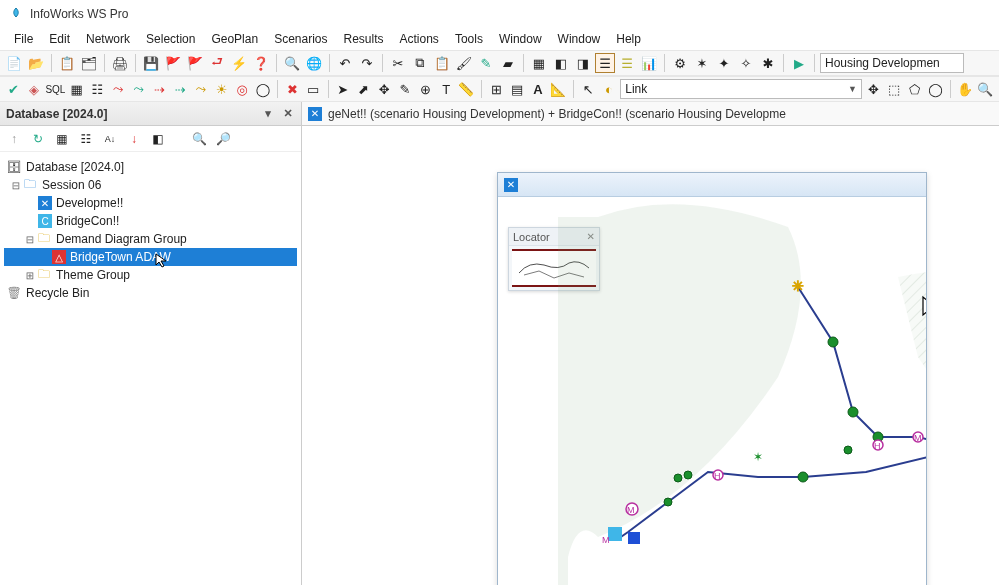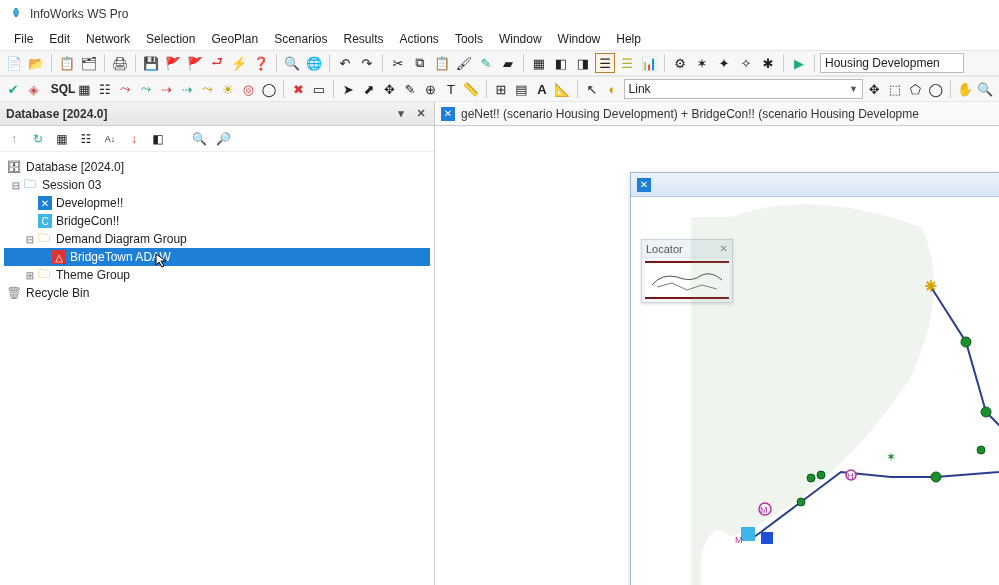--- a/index.html
+++ b/index.html
@@ -57,21 +57,21 @@
 .toolbar .dropdown {
   height:20px; border:1px solid #bbb; background:#fff; display:flex; align-items:center; padding:0 4px; gap:4px; font-size:12px;
 }
 .toolbar .dropdown.long { width:260px; }
 .toolbar .dropdown .caret { font-size:9px; color:#555; }
 .main {
   display: flex;
   height: calc(585px - 28px - 22px - 26px - 26px);
 }
 .db-panel {
-  width: 435px;
+  width: 302px;
   border-right: 1px solid #ccc;
   display:flex; flex-direction:column;
   background:#fff;
 }
 .db-header {
   height: 24px;
   background: linear-gradient(#f2f2f2,#e6e6e6);
   border-bottom:1px solid #ccc;
   display:flex; align-items:center; padding:0 6px;
   font-weight:600; font-size:12px; color:#333;
@@ -124,21 +124,21 @@
 }
 .geoplan-title {
   height:24px;
   background: linear-gradient(#ecf3fb,#d7e6f5);
   display:flex; align-items:center; padding:0 6px; gap:6px;
   font-size:12px; color:#333;
   border-bottom:1px solid #b8cde1;
 }
 .geoplan-title .gp-icon { width:14px;height:14px; background:#1e7fd6; display:inline-flex; align-items:center; justify-content:center; color:#fff; font-size:10px;}
 .locator {
-  position:absolute; left:10px; top:42px;
+  position:absolute; left:10px; top:30px;
   width:92px; border:1px solid #cdd6df; background:#f3f6f9;
   box-shadow:0 1px 3px rgba(0,0,0,0.15);
 }
 .locator-head {
   height:18px; display:flex; align-items:center; justify-content:space-between;
   padding:0 4px; font-size:11px; color:#555; border-bottom:1px solid #dde4eb;
   background:#eef2f6;
 }
 .locator-body {
   height:38px; background:#fff; border-top:2px solid #7b1414; border-bottom:2px solid #7b1414;
@@ -233,21 +233,21 @@
   <div class="tb-btn" style="color:#2a8">▶</div>
   <div class="sep"></div>
   <div class="dropdown" style="width:144px; overflow:hidden;">
     <span style="white-space:nowrap;overflow:hidden;">Housing Developmen</span>
   </div>
 </div>
 
 <div class="toolbar">
   <div class="tb-btn" style="color:#2a8">✔</div>
   <div class="tb-btn" style="color:#c55">◈</div>
-  <div class="tb-btn" style="font-size:12px;font-weight:bold;margin-left:8px;">SQL</div>
+  <div class="tb-btn" style="font-size:10px;font-weight:normal;">SQL</div>
   <div class="tb-btn">▦</div>
   <div class="tb-btn">☷</div>
   <div class="tb-btn" style="color:#d33">⤳</div>
   <div class="tb-btn" style="color:#2a8">⤳</div>
   <div class="tb-btn" style="color:#d33">⇢</div>
   <div class="tb-btn" style="color:#2a8">⇢</div>
   <div class="tb-btn" style="color:#c90">⤳</div>
   <div class="tb-btn" style="color:#c90">☀</div>
   <div class="tb-btn" style="color:#d33">◎</div>
   <div class="tb-btn">◯</div>
@@ -307,21 +307,21 @@
     </div>
     <div class="tree">
       <div class="node">
         <span class="icon">🗄</span>
         <span class="label">Database [2024.0]</span>
       </div>
       <div class="node">
         <span class="indent" style="width:4px"></span>
         <span class="exp">⊟</span>
         <span class="icon" style="color:#1e7fd6">🗀</span>
-        <span class="label">Session 03</span>
+        <span class="label">Session 06</span>
       </div>
       <div class="node">
         <span class="indent" style="width:32px"></span>
         <span class="icon" style="background:#1e7fd6;color:#fff;font-size:10px;width:14px;height:14px">✕</span>
         <span class="label">Developme!!</span>
       </div>
       <div class="node">
         <span class="indent" style="width:32px"></span>
         <span class="icon" style="background:#3fb6e8;color:#fff;font-size:10px;width:14px;height:14px">C</span>
         <span class="label">BridgeCon!!</span>

